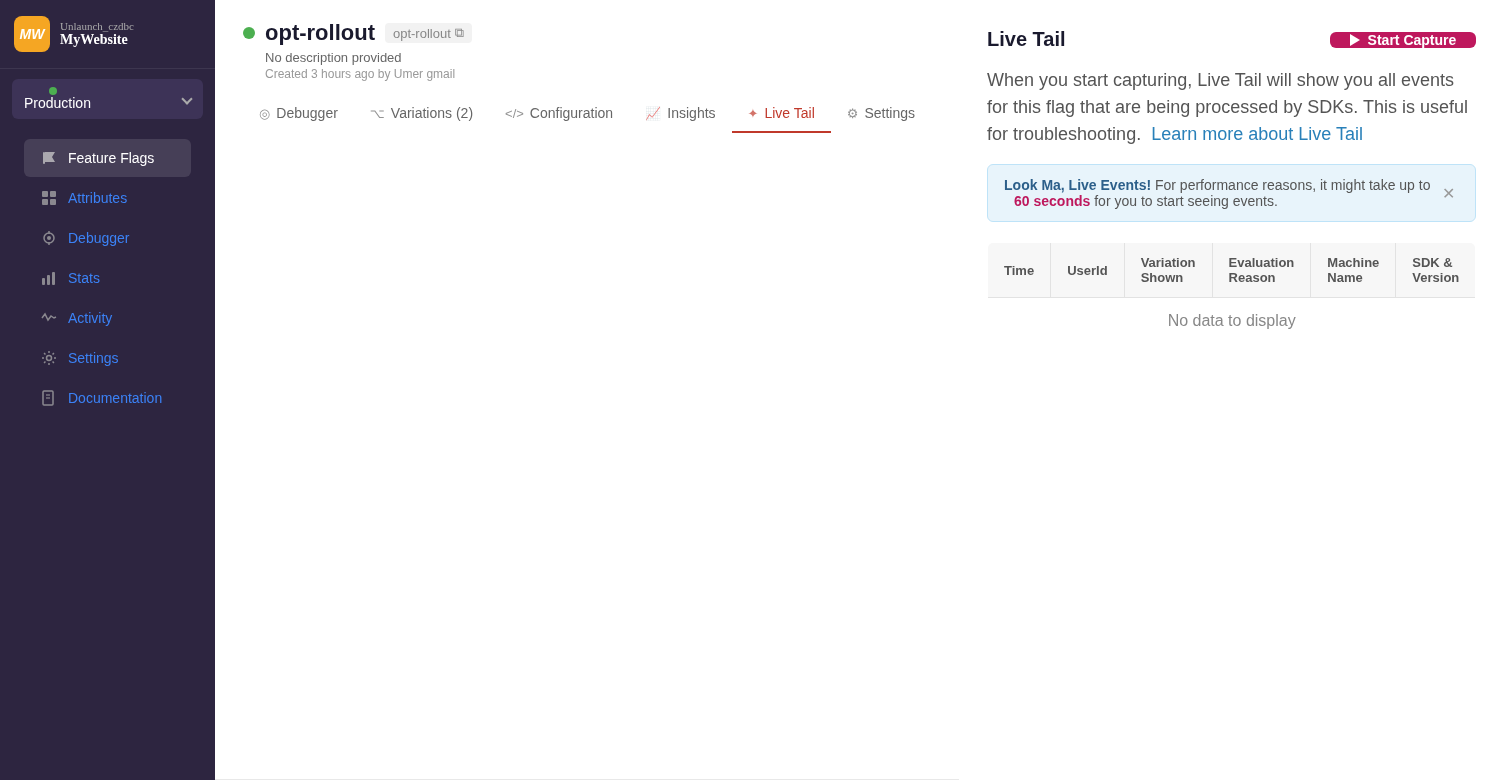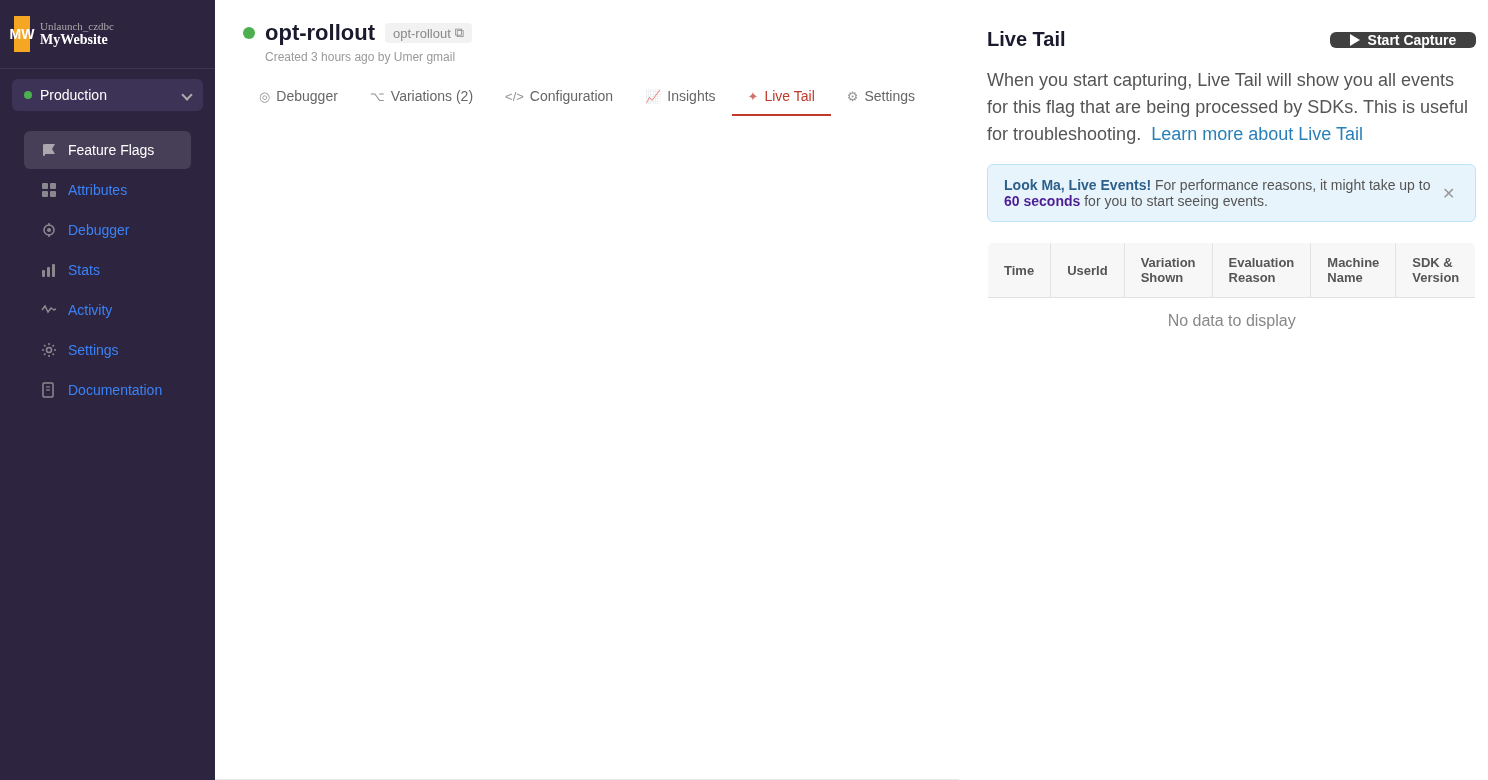--- a/index.html
+++ b/index.html
@@ -16,30 +16,31 @@
       height: 780px;
     }
     .sidebar-header {
       display: flex;
       align-items: center;
       gap: 10px;
       padding: 16px 14px;
       border-bottom: 1px solid rgba(255,255,255,0.08);
     }
     .sidebar-logo {
-      width: 16px;
+      width: 36px;
       height: 36px;
       background: #f5a623;
-      border-radius: 0;
+      border-radius: 8px;
       display: flex;
       align-items: center;
       justify-content: center;
       color: white;
       font-weight: 700;
       font-size: 14px;
+      font-style: italic;
     }
     .sidebar-org {
       display: flex;
       flex-direction: column;
       font-family: Liberation Serif, serif;
     }
     .sidebar-org-sub {
       font-size: 11px;
       color: #aaa;
     }
@@ -64,20 +65,21 @@
     .sidebar-env-dot {
       width: 8px;
       height: 8px;
       background: #4caf50;
       border-radius: 50%;
       margin-right: 8px;
     }
     .sidebar-env-left {
       display: flex;
       align-items: center;
+      flex-direction: column;
     }
     .chevron-down {
       border: solid #aaa;
       border-width: 0 2px 2px 0;
       display: inline-block;
       padding: 3px;
       transform: rotate(45deg);
     }
     .sidebar-nav {
       padding: 8px 16px;
@@ -199,21 +201,21 @@
       align-items: center;
       justify-content: space-between;
       margin-bottom: 16px;
     }
     .content-title {
       font-size: 20px;
       font-weight: 600;
       color: #1a1a2e;
     }
     .start-capture-btn {
-      background: #404040;
+      background: #be185d;
       color: #fff;
       border: none;
       padding: 0 20px;
       border-radius: 6px;
       font-size: 14px;
       font-weight: 600;
       cursor: pointer;
       display: flex;
       align-items: center;
       gap: 8px;
@@ -252,21 +254,21 @@
     }
     .info-banner-close {
       background: none;
       border: none;
       cursor: pointer;
       font-size: 16px;
       color: #999;
       padding: 0 4px;
     }
     .banner-bold { font-weight: 700; color: #2c5f8a; }
-    .banner-bold2 { font-weight: 700; color: #4c1d95; }
+    .banner-bold2 { font-weight: 700; color: #be185d; margin-left: 10px; }
 
     
     .data-table {
       width: 100%;
       border-collapse: collapse;
       border: 1px solid #e2e2e2;
       border-radius: 6px;
       overflow: hidden;
     }
     .data-table th {
@@ -383,20 +385,21 @@
 
   <div class="page-header">
     <div class="flag-title-row">
       <div class="flag-status-dot"></div>
       <h1 class="flag-name">opt-rollout</h1>
       <div class="flag-slug">
         <span>opt-rollout</span>
         <span style="cursor:pointer;">⧉</span>
       </div>
     </div>
+    <p class="flag-description">No description provided</p>
     <p class="flag-meta">Created 3 hours ago by Umer gmail</p>
 
     <div class="tabs">
       <div class="tab">
         <span class="tab-icon">◎</span>
         <span>Debugger</span>
       </div>
       <div class="tab">
         <span class="tab-icon">⌥</span>
         <span>Variations (2)</span>

